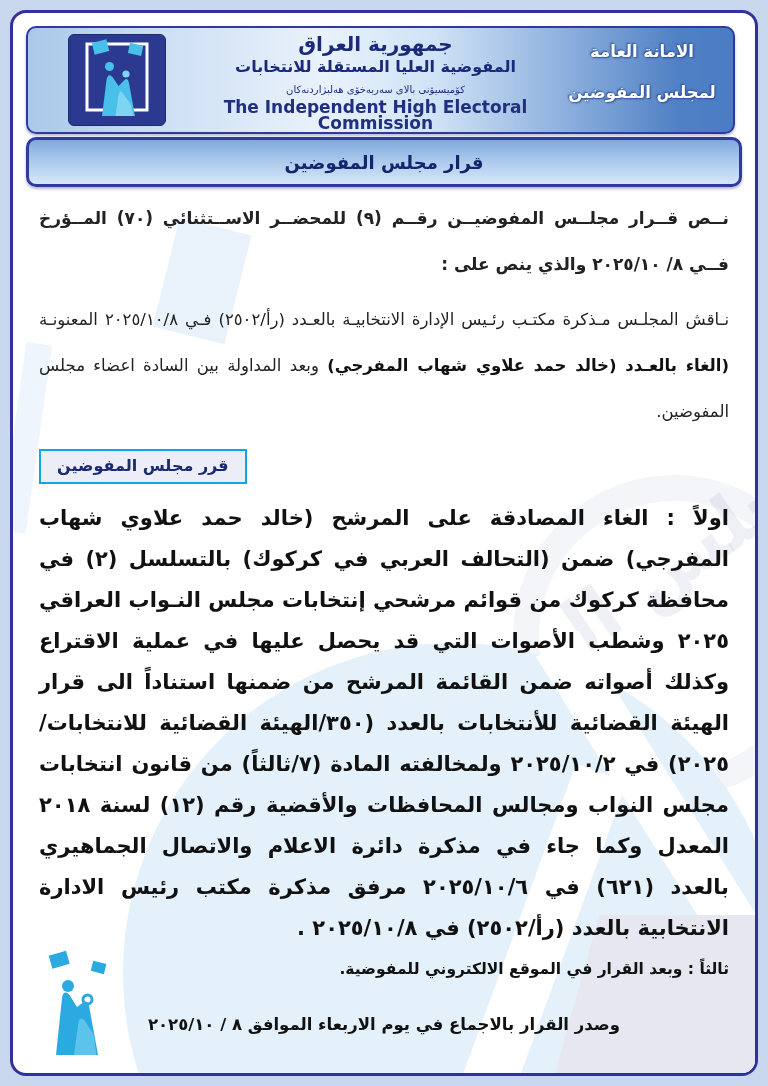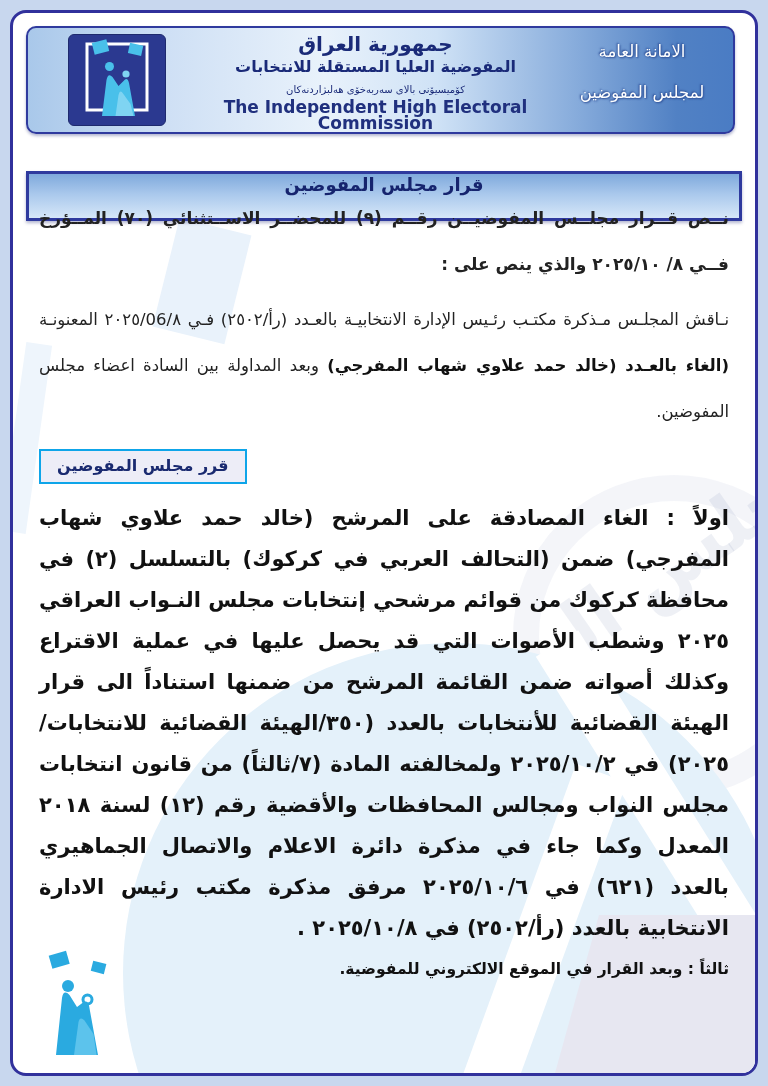--- a/index.html
+++ b/index.html
@@ -42,33 +42,32 @@
   }
   .header-center{
     position:absolute;left:170px;right:180px;top:4px;text-align:center;color:#1a2a78;
   }
   .hc-l1{font-size:20px;font-weight:bold;line-height:24px;}
   .hc-l2{font-size:16px;font-weight:bold;line-height:22px;}
   .hc-ku{font-size:10px;font-weight:normal;line-height:18px;margin-top:3px;text-align:center;}
   .hc-en{font-size:17px;font-weight:bold;line-height:16px;color:#20307e;}
   .header-right{
     position:absolute;right:16px;top:14px;width:150px;text-align:center;
-    color:#ffffff;font-weight:normal;font-size:16.5px;
+    color:#ffffff;font-weight:bold;font-size:16.5px;
     text-shadow:1px 1px 2px #2c4c94, -1px -1px 2px #2c4c94;
   }
   .header-right .hr2{margin-top:22px;}
 
   
   .title-bar{
     position:absolute;z-index:2;left:13px;right:13px;top:124px;height:44px;
-    border:3px solid #2f3a9e;border-radius:0;
+    border:3px solid #2f3a9e;border-radius:10px;
     background:linear-gradient(180deg,#7fa9dc 0%,#a9c8ec 45%,#d6e7f8 100%);
-    display:flex;align-items:flex-start;justify-content:center;
+    display:flex;align-items:center;justify-content:center;
     box-shadow:0 2px 3px rgba(40,50,120,.35);
-    margin-top:34px;
   }
   .title-bar .t{font-size:18px;font-weight:bold;color:#16246e;}
 
   
   .content{
     position:absolute;z-index:2;left:26px;right:26px;top:182px;
     color:#1c1c1c;
   }
   p{margin:0;}
   .p-intro{
@@ -137,28 +136,29 @@
     </div>
   </div>
 
   <div class="title-bar">
     <span class="t">قرار مجلس المفوضين</span>
   </div>
 
   <div class="content">
     <p class="p-intro">نــص قــرار مجلــس المفوضيــن رقــم (٩) للمحضــر الاســتثنائي (٧٠) المــؤرخ فــي ٨/ ٢٠٢٥/١٠ والذي ينص على :</p>
 
-    <p class="p-disc"><span>نـاقش المجلـس مـذكرة مكتـب رئـيس الإدارة الانتخابيـة بالعـدد (رأ/٢٥٠٢) فـي ٢٠٢٥/06/٨ المعنونـة </span><span class="b">(الغاء بالعـدد (خالد حمد علاوي شهاب المفرجي)</span><span> وبعد المداولة بين السادة اعضاء مجلس المفوضين.</span></p>
+    <p class="p-disc"><span>نـاقش المجلـس مـذكرة مكتـب رئـيس الإدارة الانتخابيـة بالعـدد (رأ/٢٥٠٢) فـي ٢٠٢٥/١٠/٨ المعنونـة </span><span class="b">(الغاء بالعـدد (خالد حمد علاوي شهاب المفرجي)</span><span> وبعد المداولة بين السادة اعضاء مجلس المفوضين.</span></p>
 
     <div class="badge-row">
       <span class="badge">قرر مجلس المفوضين</span>
     </div>
 
     <p class="p-first">اولاً : الغاء المصادقة على المرشح (خالد حمد علاوي شهاب المفرجي) ضمن (التحالف العربي في كركوك) بالتسلسل (٢) في محافظة كركوك من قوائم مرشحي إنتخابات مجلس النـواب العراقي ٢٠٢٥ وشطب الأصوات التي قد يحصل عليها في عملية الاقتراع وكذلك أصواته ضمن القائمة المرشح من ضمنها استناداً الى قرار الهيئة القضائية للأنتخابات بالعدد (٣٥٠/الهيئة القضائية للانتخابات/٢٠٢٥) في ٢٠٢٥/١٠/٢ ولمخالفته المادة (٧/ثالثاً) من قانون انتخابات مجلس النواب ومجالس المحافظات والأقضية رقم (١٢) لسنة ٢٠١٨ المعدل وكما جاء في مذكرة دائرة الاعلام والاتصال الجماهيري بالعدد (٦٢١) في ٢٠٢٥/١٠/٦ مرفق مذكرة مكتب رئيس الادارة الانتخابية بالعدد (رأ/٢٥٠٢) في ٢٠٢٥/١٠/٨ .</p>
     <p class="p-third">ثالثاً : وبعد القرار في الموقع الالكتروني للمفوضية.</p>
+    <p class="p-closing">وصدر القرار بالاجماع في يوم الاربعاء الموافق ٨ / ٢٠٢٥/١٠</p>
   </div>
 
   <div class="logo-bottom">
     <svg width="90" height="110" viewBox="0 0 60 72">
       <rect x="10" y="2" width="12" height="9" fill="#2aaae0" transform="rotate(-16 16 6)"></rect>
       <rect x="38" y="8" width="9" height="7" fill="#2aaae0" transform="rotate(14 42 11)"></rect>
       <circle cx="22" cy="24" r="4" fill="#2aaae0"></circle>
       <circle cx="35" cy="33" r="3" fill="#ffffff" stroke="#2aaae0" stroke-width="2"></circle>
       <path d="M14 70 L18 32 Q19 26 23 30 L28 38 L32 35 Q35 33 36 37 L42 70 Z" fill="#2aaae0"></path>
       <path d="M26 70 L29 48 Q30 44 33 47 L39 56 L41 70 Z" fill="#5cc3ec"></path>

